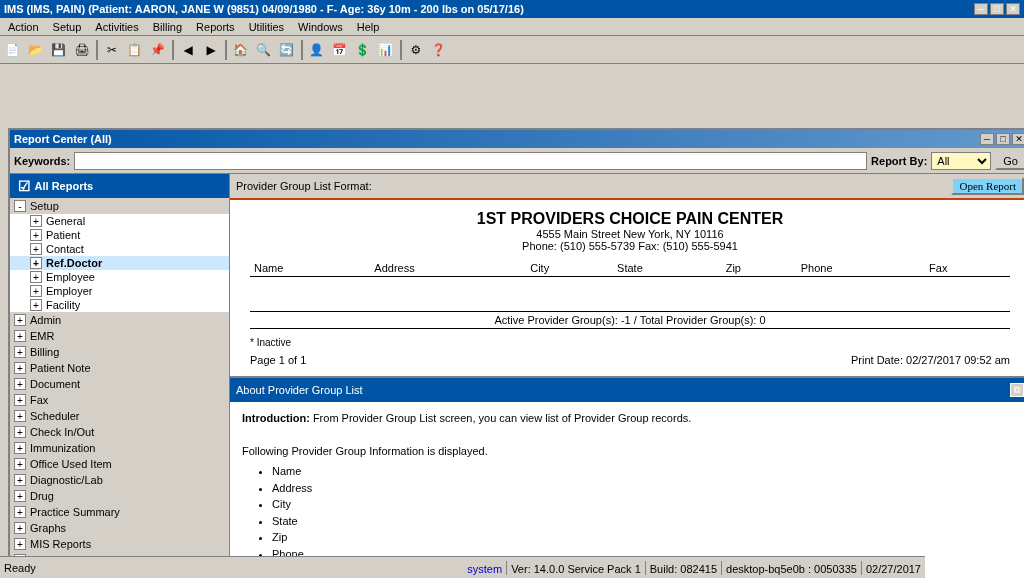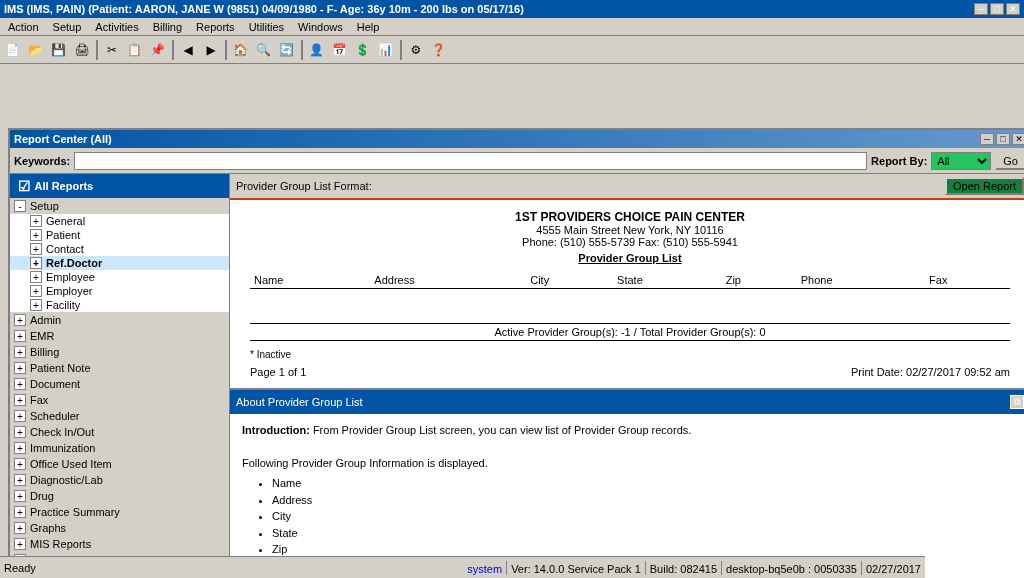--- a/index.html
+++ b/index.html
@@ -25,40 +25,40 @@
     .report-center-title { background: linear-gradient(to right, #0054a6, #6699cc); color: white; padding: 2px 4px; display: flex; justify-content: space-between; align-items: center; height: 18px; }
     .report-center-title-text { font-size: 11px; font-weight: bold; }
     .rc-controls { display: flex; gap: 2px; }
     .rc-btn { background: #d4d0c8; border: 1px solid #808080; width: 14px; height: 12px; font-size: 9px; display: flex; align-items: center; justify-content: center; cursor: pointer; color: #000; }
 
     
     .rc-toolbar { background: #d4d0c8; padding: 3px 4px; display: flex; align-items: center; gap: 4px; border-bottom: 1px solid #808080; height: 26px; }
     .rc-label { font-weight: bold; }
     .rc-search-box { flex: 1; border: 1px solid #808080; background: white; height: 18px; padding: 1px 3px; }
     .rc-report-by-label { font-weight: bold; }
-    .rc-report-by-select { border: 1px solid #808080; background: #22c55e; height: 18px; padding: 1px; width: 60px; }
+    .rc-report-by-select { border: 1px solid #808080; background: #fef9c3; height: 18px; padding: 1px; width: 60px; }
     .rc-go-btn { background: #d4d0c8; border: 1px raised #808080; padding: 1px 6px; height: 18px; cursor: pointer; border: 2px outset #d4d0c8; font-size: 11px; }
 
     
     .rc-content { display: flex; flex: 1; overflow: hidden; }
 
     
     .left-panel { width: 220px; border-right: 1px solid #808080; display: flex; flex-direction: column; background: #d4d0c8; min-width: 220px; }
     .all-reports-tab { background: #0054a6; color: white; padding: 3px 8px; font-weight: bold; display: flex; align-items: center; gap: 4px; height: 24px; }
     .tree-area { flex: 1; overflow-y: auto; background: white; }
 
     
     .right-panel { flex: 1; display: flex; flex-direction: column; overflow: hidden; }
     .report-preview { flex: 1; background: white; overflow: auto; padding: 0; }
     .report-header-bar { background: #d4d0c8; padding: 3px 6px; display: flex; justify-content: space-between; align-items: center; border-bottom: 2px solid #c2410c; }
-    .open-report-btn { background: #15803d; border: 2px outset #d4d0c8; padding: 1px 6px; cursor: pointer; font-size: 11px; }
+    .open-report-btn { background: #7dd3fc; border: 2px outset #d4d0c8; padding: 1px 6px; cursor: pointer; font-size: 11px; font-family: Liberation Serif, serif; }
 
     
     .report-content { padding: 10px 20px; background: white; }
-    .report-center-name { text-align: center; font-weight: bold; font-size: 12px; }
+    .report-center-name { text-align: center; font-weight: bold; font-size: 16px; }
     .report-address { text-align: center; font-size: 11px; }
     .report-title { text-align: center; font-weight: bold; text-decoration: underline; margin-top: 4px; }
     .report-table { width: 100%; margin-top: 8px; border-collapse: collapse; }
     .report-table th { border-bottom: 1px solid #000; text-align: left; padding: 2px 4px; font-weight: normal; }
     .report-table td { padding: 2px 4px; }
     .report-summary { text-align: center; margin-top: 4px; font-size: 11px; border-top: 1px solid #000; border-bottom: 1px solid #000; padding: 2px 0; }
     .report-footer { display: flex; justify-content: space-between; margin-top: 6px; font-size: 11px; }
     .inactive-note { font-size: 10px; margin-top: 8px; }
 
     
@@ -284,21 +284,20 @@
         <div class="report-header-bar">
           <span>Provider Group List Format:</span>
           <button class="open-report-btn">Open Report</button>
         </div>
 
         <div class="report-preview">
           <div class="report-content">
             <div class="report-center-name">1ST PROVIDERS CHOICE PAIN CENTER</div>
             <div class="report-address">4555 Main Street   New York, NY 10116</div>
             <div class="report-address">Phone: (510) 555-5739  Fax: (510) 555-5941</div>
-            <div class="report-title">Provider Group List</div>
 
             <table class="report-table">
               <thead>
                 <tr>
                   <th>Name</th>
                   <th>Address</th>
                   <th>City</th>
                   <th>State</th>
                   <th>Zip</th>
                   <th>Phone</th>

